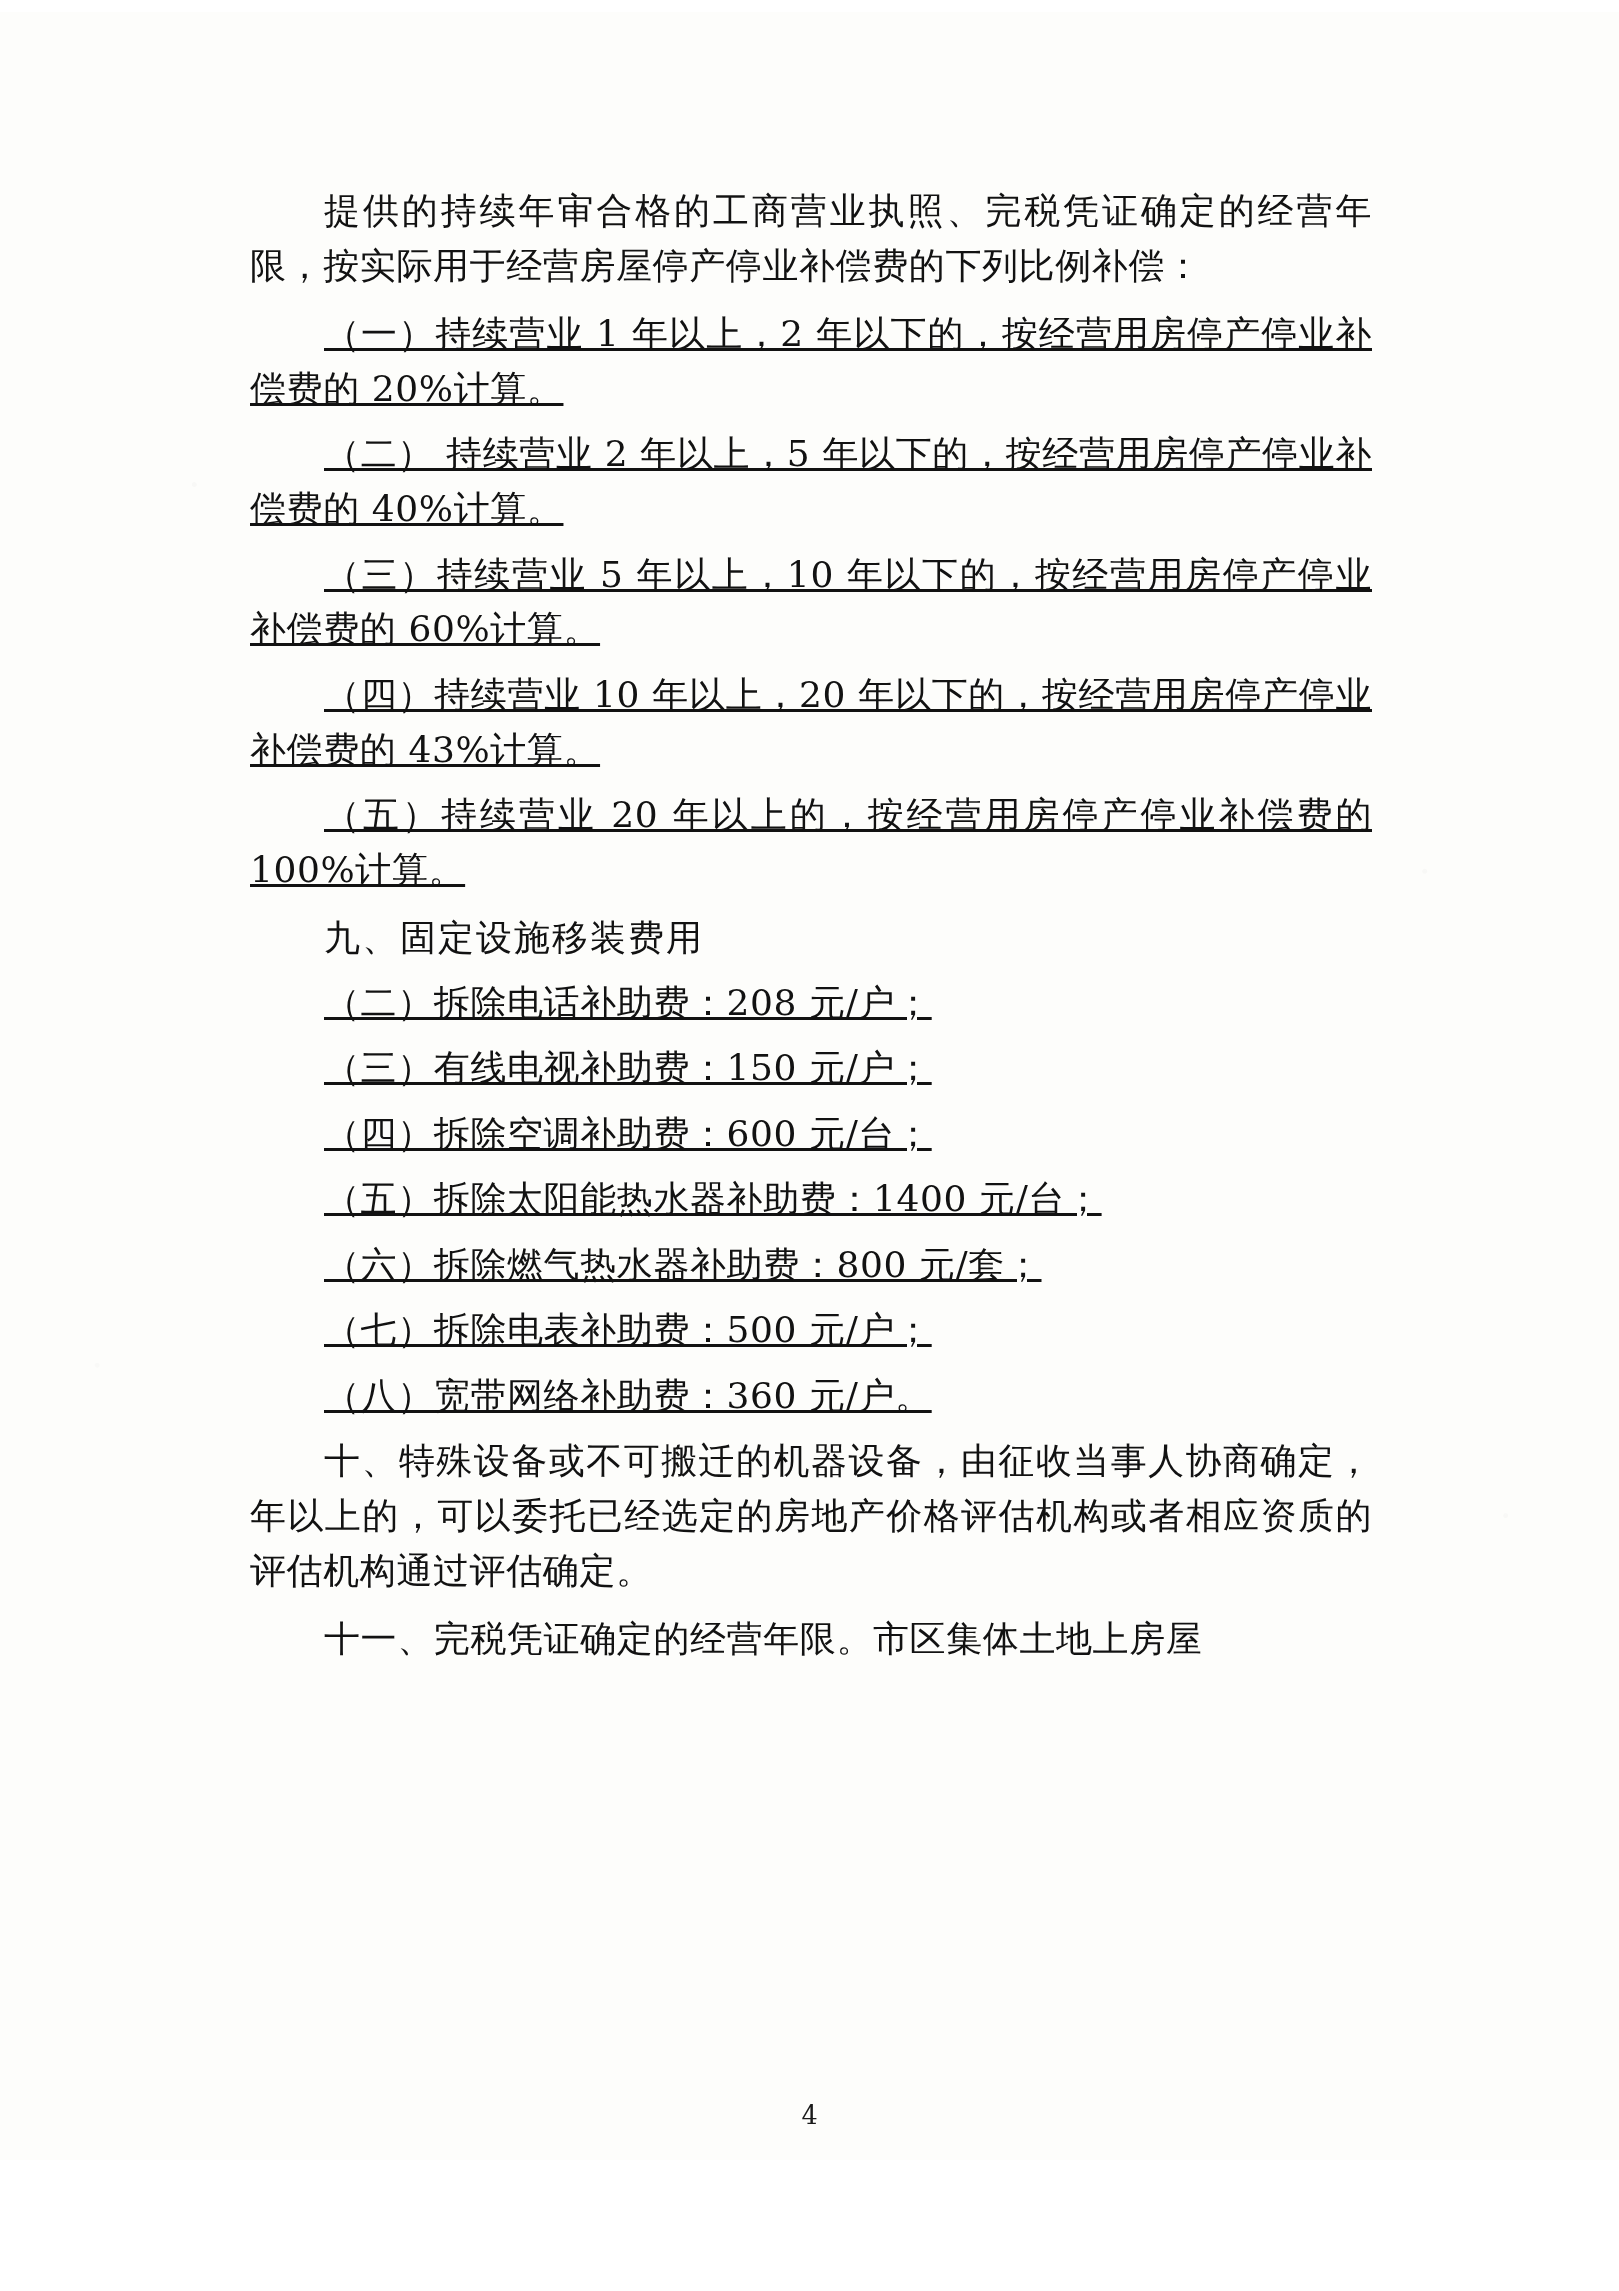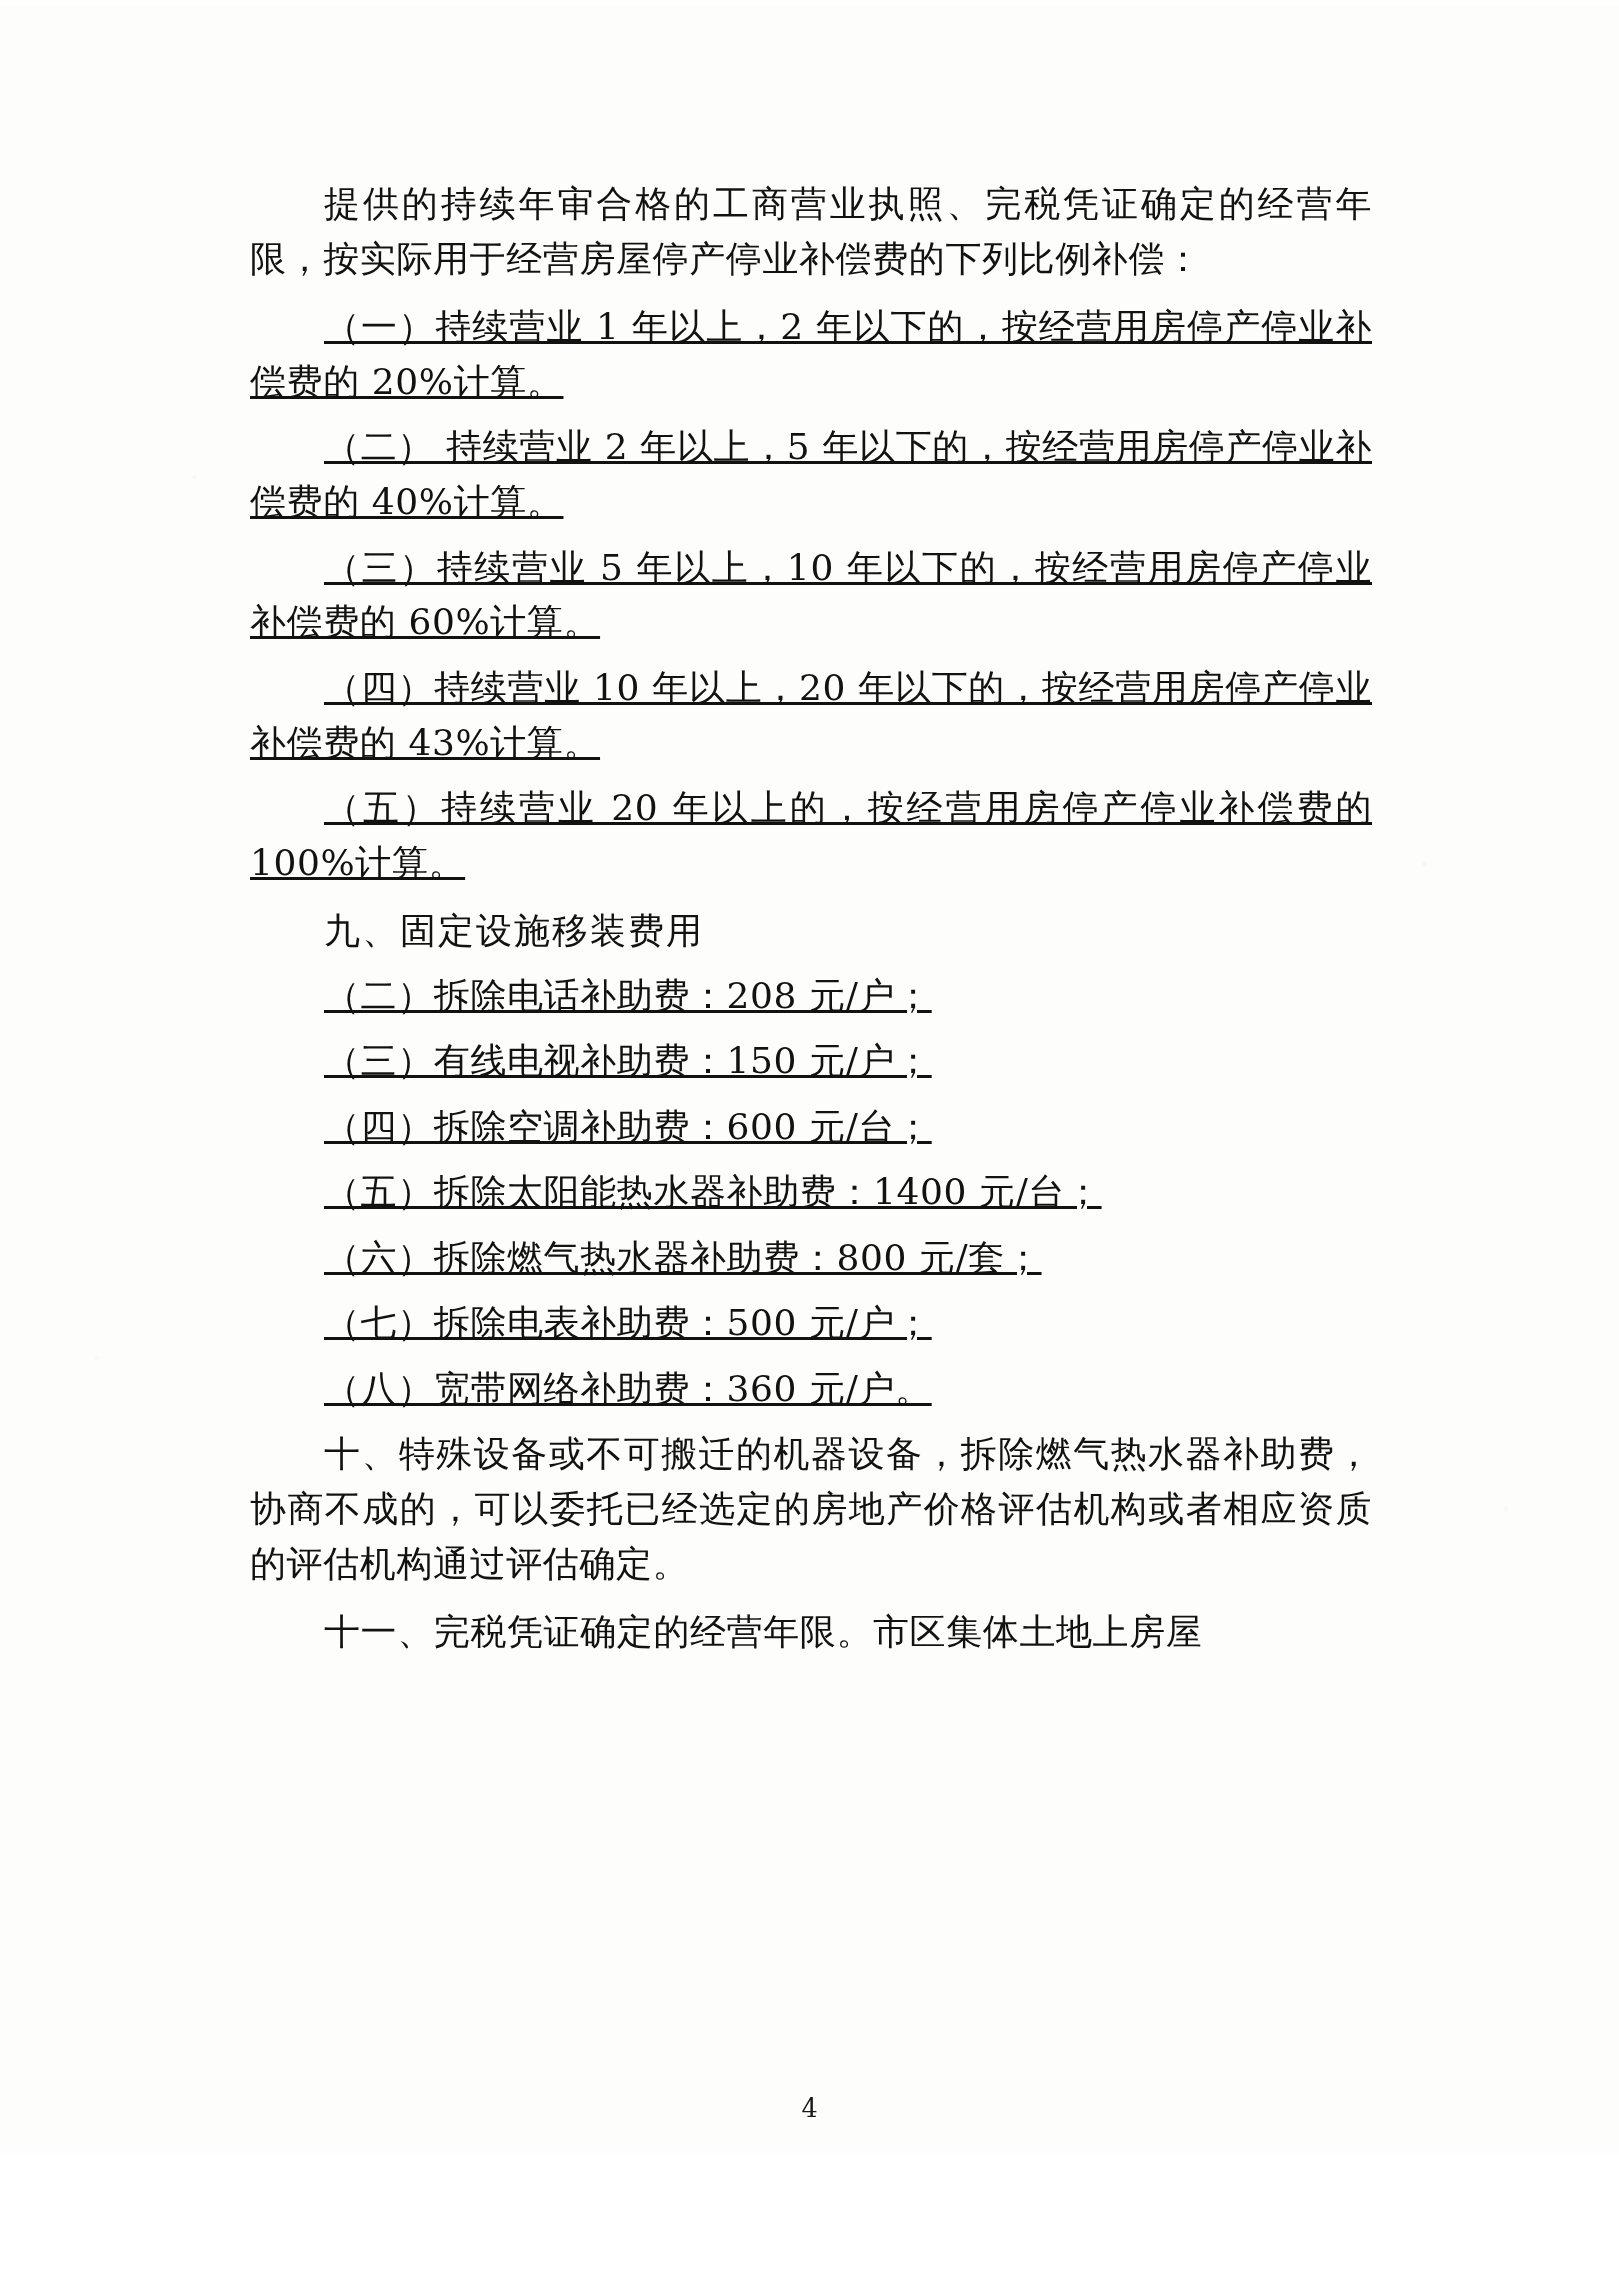--- a/index.html
+++ b/index.html
@@ -4,21 +4,21 @@
 <style>
   html, body {
     margin: 0;
     padding: 0;
     background: #ffffff;
   }
   .page {
     position: relative;
     width: 1619px;
     height: 2148px;
-    margin: 5px auto;
+    margin: 12px auto;
     background: #fdfdfb;
     overflow: hidden;
   }
   
   .page::before {
     content: "";
     position: absolute;
     inset: 0;
     background:
       radial-gradient(circle at 12% 22%, rgba(0,0,0,0.018) 0 2px, transparent 2.9px),
@@ -96,21 +96,21 @@
 
     <p class="list-line">（二）拆除电话补助费：208 元/户；</p>
     <p class="list-line">（三）有线电视补助费：150 元/户；</p>
     <p class="list-line">（四）拆除空调补助费：600 元/台；</p>
     <p class="list-line">（五）拆除太阳能热水器补助费：1400 元/台；</p>
     <p class="list-line">（六）拆除燃气热水器补助费：800 元/套；</p>
     <p class="list-line">（七）拆除电表补助费：500 元/户；</p>
     <p class="list-line">（八）宽带网络补助费：360 元/户。</p>
 
     <div class="para-block">
-      <p class="indent2">十、特殊设备或不可搬迁的机器设备，拆除燃气热水器补助费，协商不成的，可以委托已经选定的房地产价格评估机构或者相应资质的评估机构通过评估确定。</p>
+      <p class="indent2">十、特殊设备或不可搬迁的机器设备，由征收当事人协商确定，年以上的，可以委托已经选定的房地产价格评估机构或者相应资质的评估机构通过评估确定。</p>
     </div>
 
     <div class="para-block">
       <p class="indent2">十一、完税凭证确定的经营年限。市区集体土地上房屋</p>
     </div>
 
   </div>
 
   <div class="page-number">4</div>
 </div>

